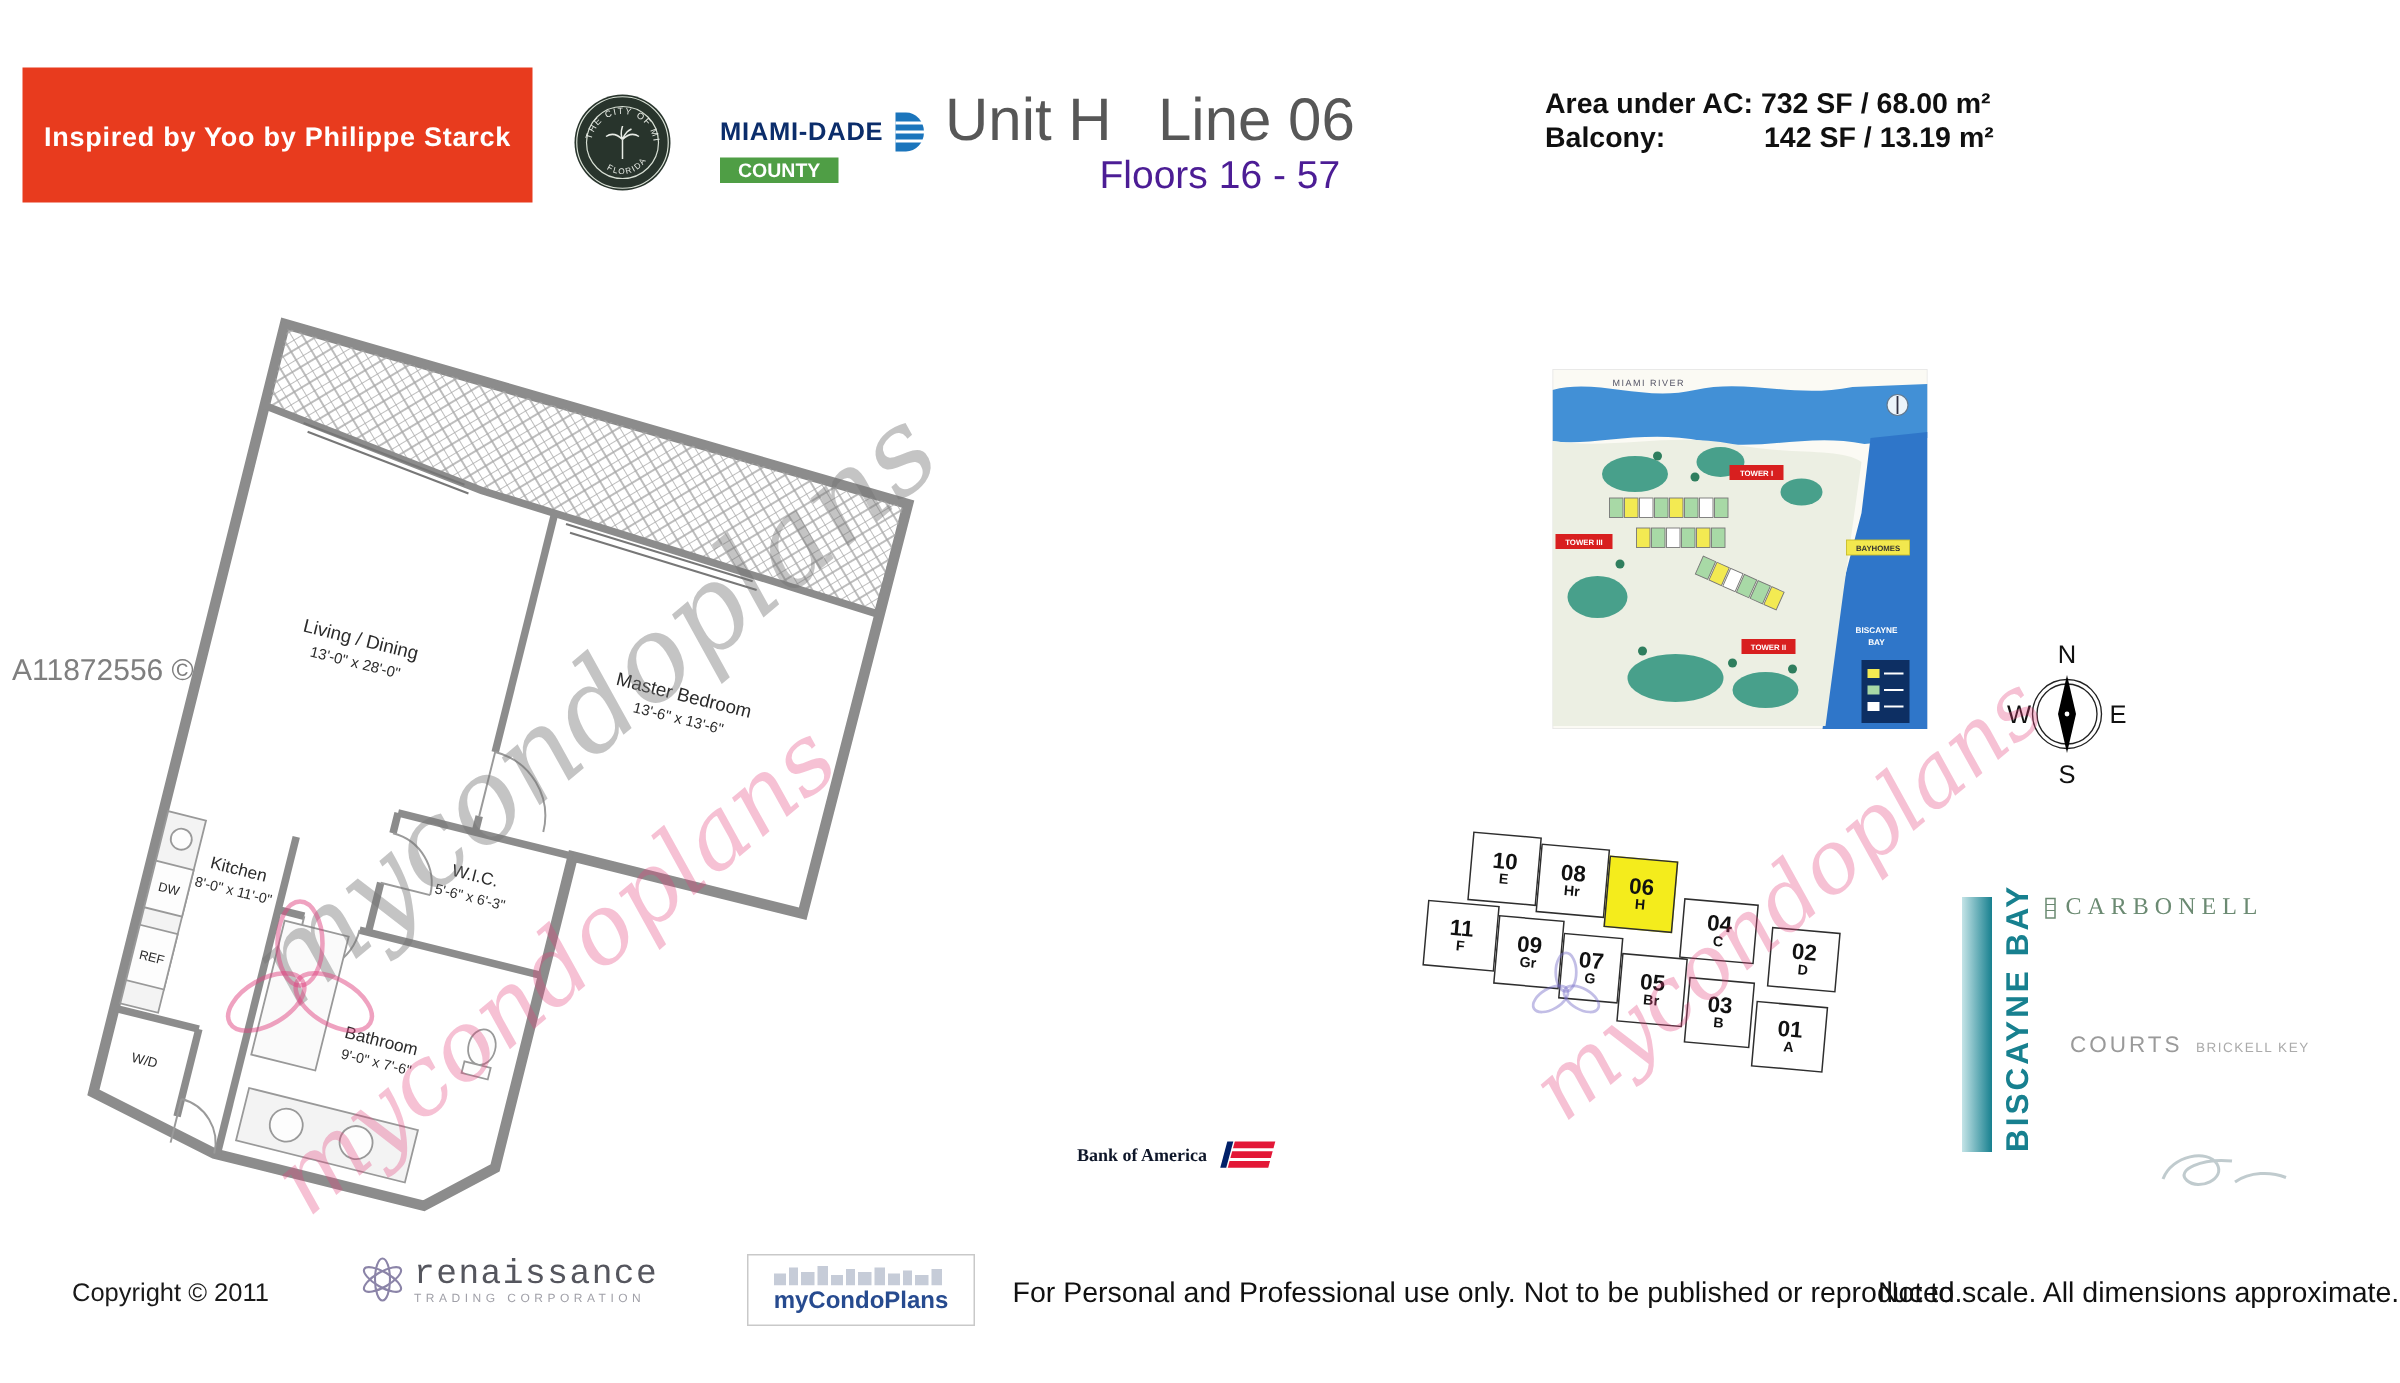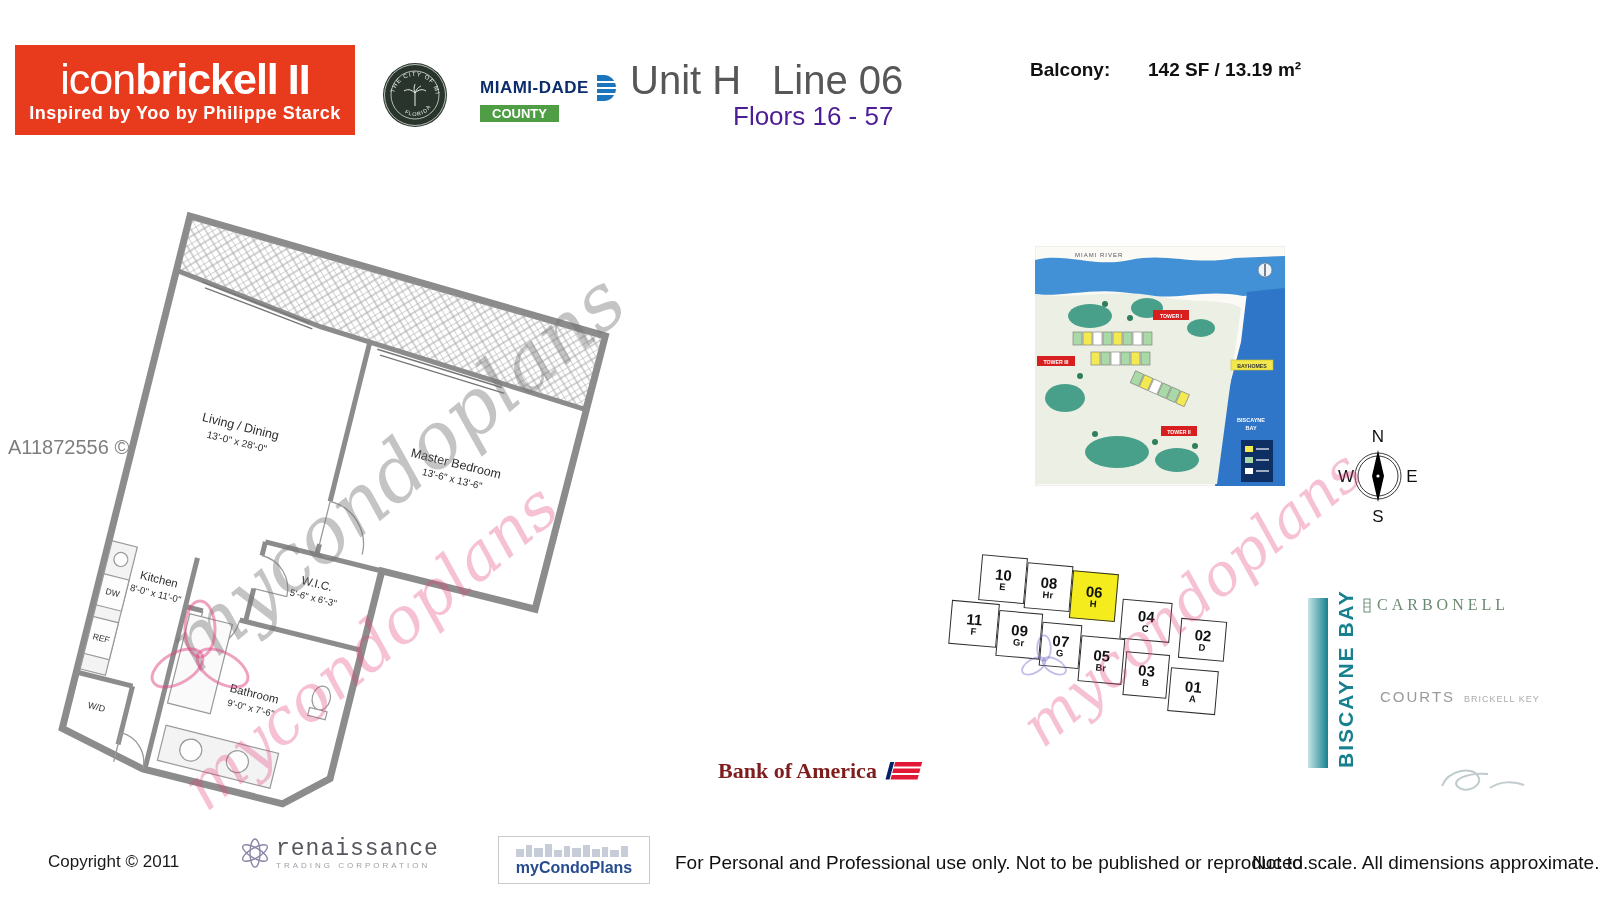--- a/index.html
+++ b/index.html
@@ -21,21 +21,21 @@
   #county-logo .row{display:flex;align-items:center;gap:6px;text-align:center;}
   #county-logo .nm{font-weight:800;font-size:17px;color:#0b2d6b;letter-spacing:.5px;}
   #county-logo .cty{background:#4f9e45;color:#fff;font-weight:700;font-size:13px;
                     padding:1px 12px;display:inline-block;width:max-content;}
 
   #unit-title{left:630px;top:58px;font-size:40px;color:#575757;}
   #line-title{left:772px;top:58px;font-size:40px;color:#575757;}
   #floors{left:733px;top:101px;font-size:26px;color:#4c1d95;}
 
   #stats{left:1030px;top:58px;font-size:19px;font-weight:700;line-height:23px;color:#101010;}
-  #stats .brow{display:flex;}
+  #stats .brow{display:flex;gap:28px;}
   #stats .blabel{width:118px;}
 
   
   .wm{pointer-events:none;z-index:6;white-space:nowrap;font-family:"DejaVu Serif",serif;font-style:italic;}
   #wm-plan{left:150px;top:620px;font-size:78px;color:rgba(115,115,115,.42);
            transform:rotate(-40deg);transform-origin:0 0;}
   #wm-plan-pink{left:168px;top:768px;font-size:64px;color:rgba(226,62,122,.32);
            transform:rotate(-40deg);transform-origin:0 0;}
   #wm-key-pink{left:1008px;top:708px;font-size:58px;color:rgba(226,62,122,.32);
            transform:rotate(-40deg);transform-origin:0 0;}
@@ -56,44 +56,41 @@
   #bay-text{left:1334px;top:768px;transform:rotate(-90deg);transform-origin:0 0;
             font-size:21px;font-weight:700;color:#17808f;letter-spacing:2px;white-space:nowrap;}
   #carbonell{left:1362px;top:596px;display:flex;align-items:center;gap:5px;
              font-family:"Liberation Serif",serif;font-size:16px;letter-spacing:4px;color:#6b8a72;}
   #courts{left:1380px;top:688px;display:flex;align-items:baseline;gap:9px;}
   #courts .c1{font-size:15px;color:#9a9a9a;letter-spacing:2px;}
   #courts .c2{font-size:9px;color:#ababab;letter-spacing:1px;}
 
   
   #bank{left:718px;top:758px;display:flex;align-items:center;gap:8px;}
-  #bank .bname{font-family:"Liberation Serif",serif;font-weight:700;font-size:22px;color:#7f1d1d;}
+  #bank .bname{font-family:"Liberation Serif",serif;font-weight:700;font-size:12px;color:#0f172a;}
 
   
   #copyright{left:48px;top:852px;font-size:17px;color:#1a1a1a;}
   #renaissance{left:238px;top:836px;display:flex;align-items:center;gap:4px;}
   #renaissance .col{display:flex;flex-direction:column;}
   #renaissance .rname{font-family:Liberation Mono, monospace;font-size:23px;color:#55565e;letter-spacing:1px;line-height:24px;}
   #renaissance .rsub{font-size:8px;color:#a0a0a8;letter-spacing:3px;}
   #mcp-box{left:498px;top:836px;width:150px;height:46px;border:1px solid #c9c9c9;background:#fff;
            display:flex;flex-direction:column;align-items:center;justify-content:center;gap:2px;}
   #mcp-box .mname{font-size:16px;font-weight:700;color:#274b8f;}
   #disclaimer{left:675px;top:852px;font-size:19px;color:#111;}
   #scale-note{left:1252px;top:852px;font-size:19px;color:#111;}
 
   svg text{font-family:"Liberation Sans",sans-serif;}
   .serif-txt{font-family:"Liberation Serif",serif;}
 </style>
 </head>
 <body>
 
 <div id="banner" class="abs">
-  <div class="brand">
-    <span class="w1">icon</span><span class="w2">brickell</span><span class="w3">II</span>
-  </div>
   <div class="tagline">Inspired by Yoo by Philippe Starck</div>
 </div>
 
 <svg id="city-seal" class="abs" width="66" height="66" viewBox="0 0 66 66">
   <circle cx="33" cy="33" r="32" fill="#28342c"></circle>
   <circle cx="33" cy="33" r="30.5" fill="none" stroke="#d8e0d5" stroke-width="0.8"></circle>
   <circle cx="33" cy="33" r="24" fill="none" stroke="#d8e0d5" stroke-width="0.8"></circle>
   <defs>
     <path id="sealTop" d="M12,35 a21,21 0 0 1 42,0"></path>
     <path id="sealBot" d="M15,36 a18,18 0 0 0 36,0"></path>
@@ -123,20 +120,21 @@
     </svg>
   </div>
   <span class="cty">COUNTY</span>
 </div>
 
 <div id="unit-title" class="abs">Unit H</div>
 <div id="line-title" class="abs">Line 06</div>
 <div id="floors" class="abs">Floors 16 - 57</div>
 
 <div id="stats" class="abs">
+  <div>Area under AC: 732 SF / 68.00 m²</div>
   <div class="brow">
     <span class="blabel">Balcony:</span>
     <span>142 SF / 13.19 m²</span>
   </div>
 </div>
 
 <svg class="abs" style="left:50px;top:200px;z-index:1" width="620" height="650" viewBox="0 0 620 650">
   <defs>
     <pattern id="hatch" width="12" height="12" patternUnits="userSpaceOnUse" patternTransform="rotate(45)">
       <path d="M0,0 H12 M0,6 H12 M0,0 V12 M6,0 V12" stroke="#a8a8a8" stroke-width="1" fill="none"></path>

